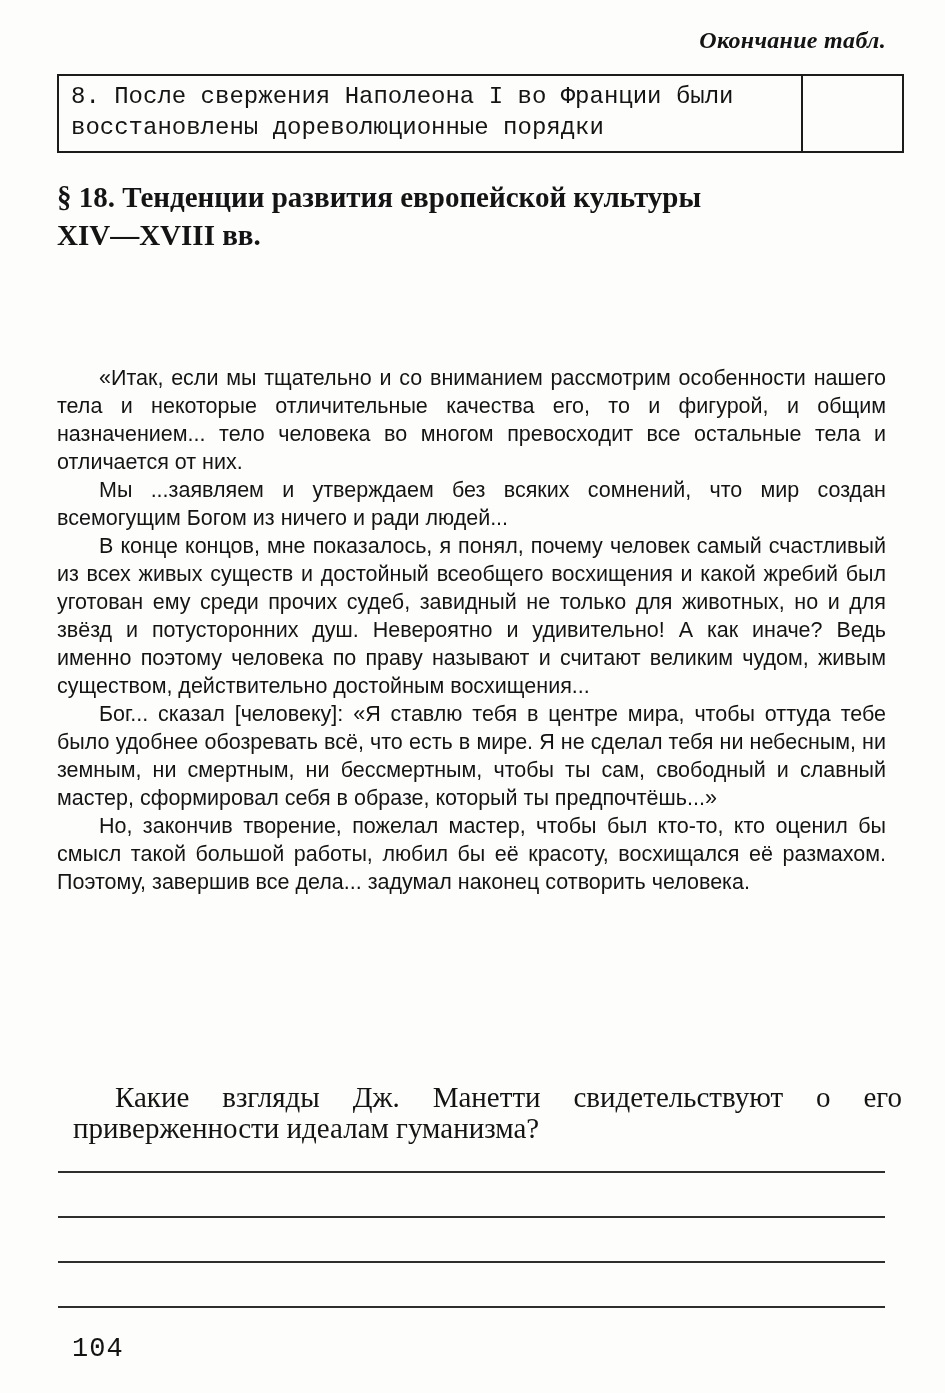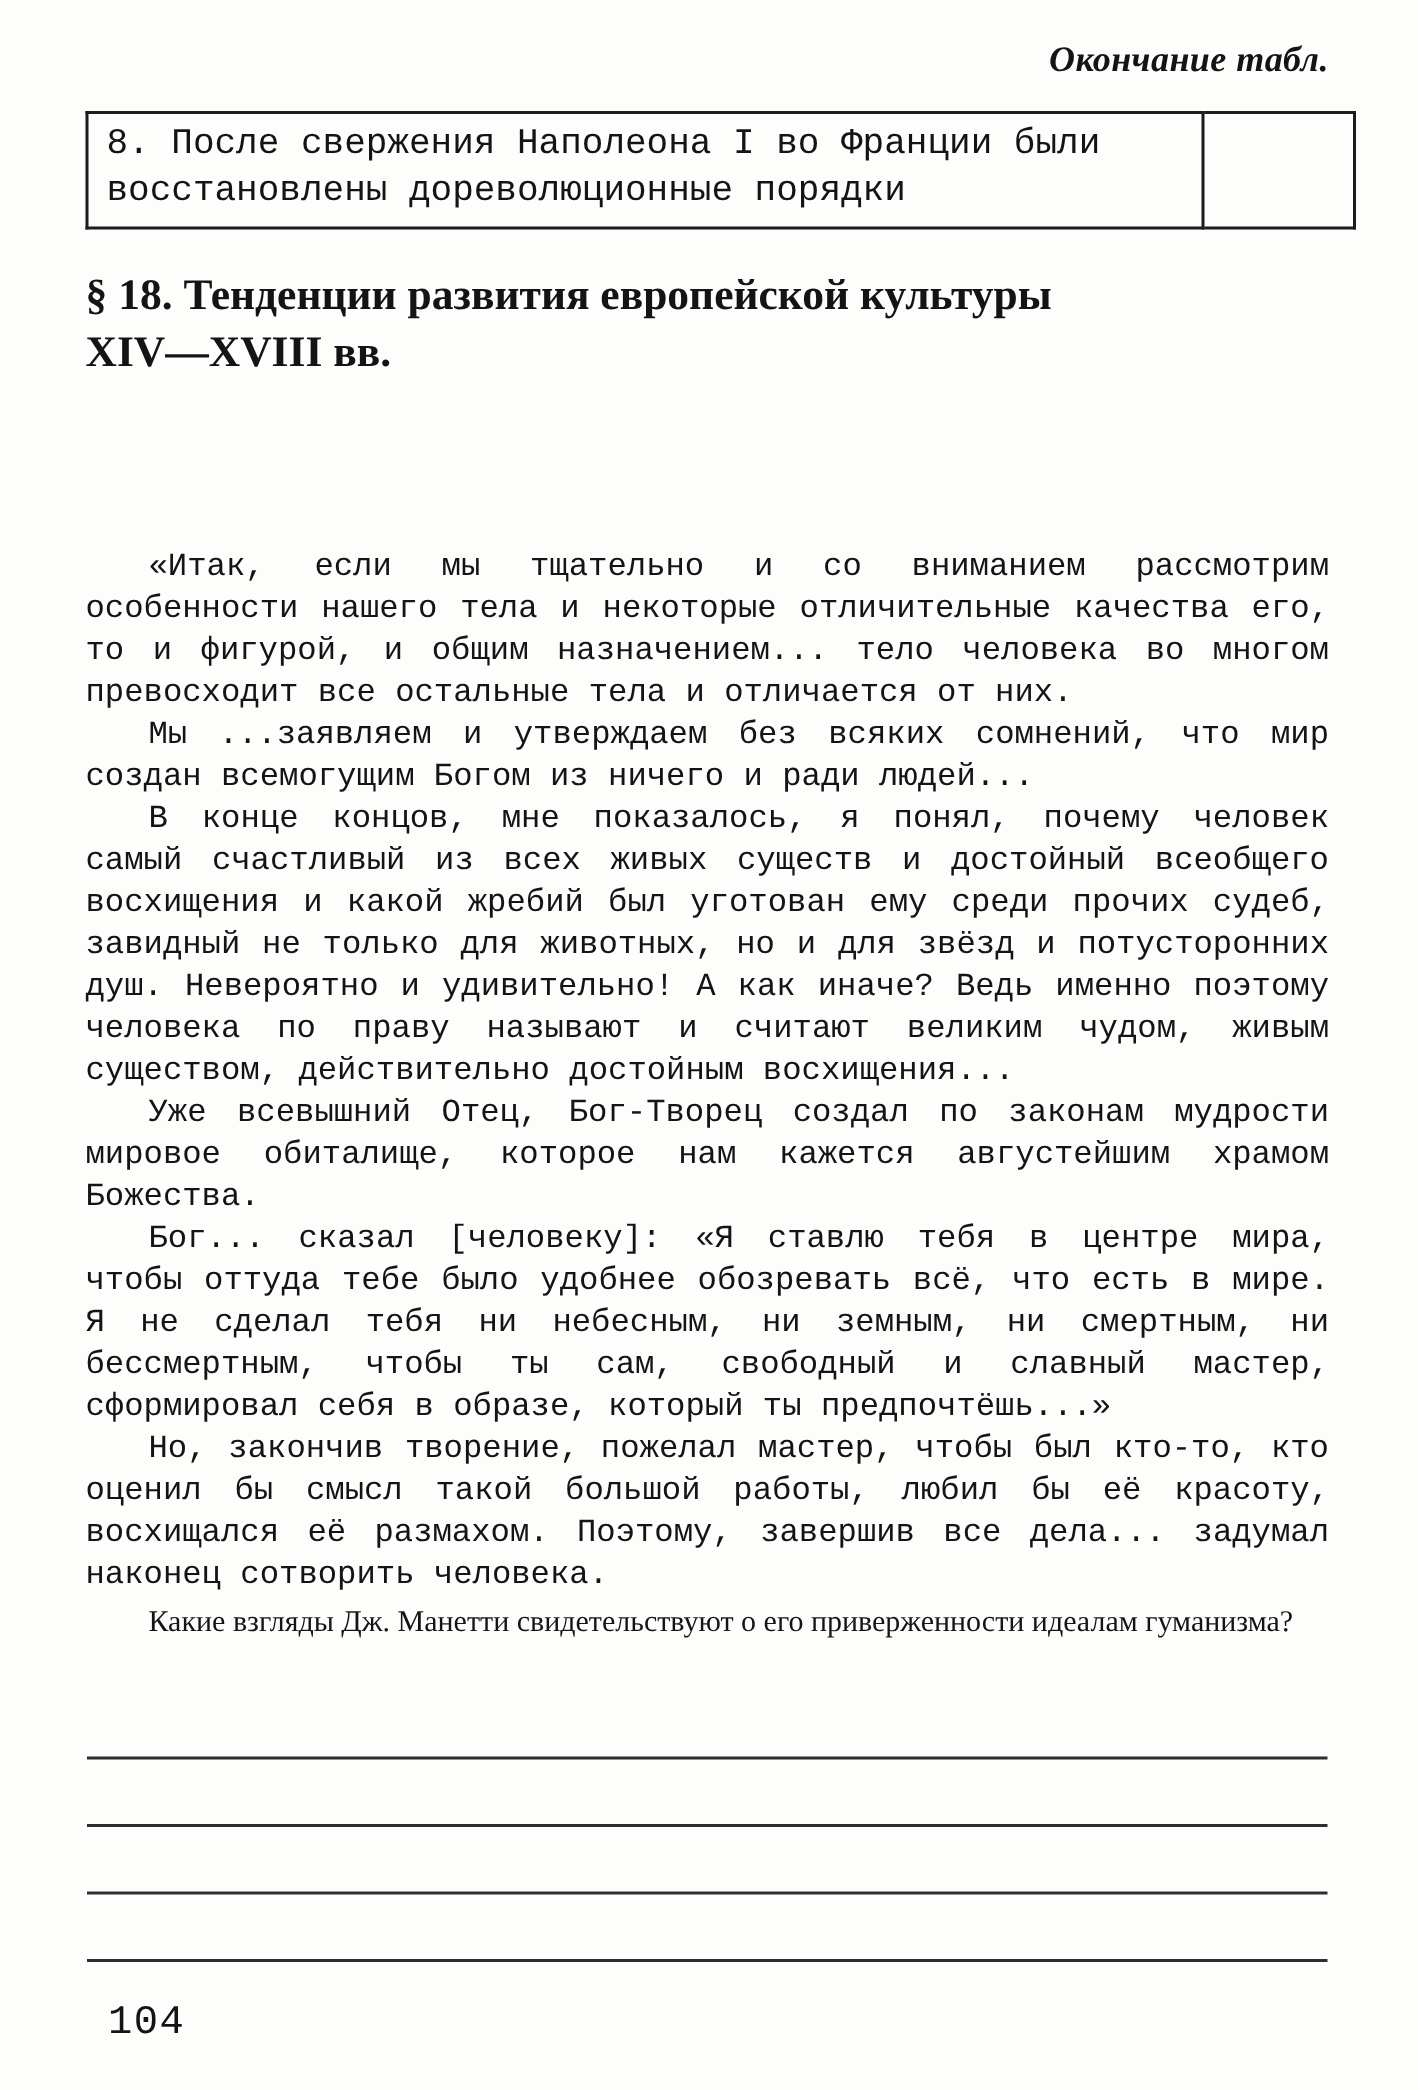--- a/index.html
+++ b/index.html
@@ -40,30 +40,30 @@
 
   .task {
     position: absolute; top: 272px; left: 57px; width: 829px;
     margin: 0; font-weight: bold;
     font-size: 23px; line-height: 31px;
     text-align: justify; text-indent: 40px;
   }
 
   .excerpt {
     position: absolute; top: 364px; left: 57px; width: 829px;
-    font-family: Liberation Mono, monospace;
+    font-family: Liberation Sans, sans-serif;
     font-size: 21.5px; line-height: 28px;
     text-align: justify;
   }
   .excerpt p { margin: 0; text-indent: 42px; }
 
   .question {
     position: absolute; top: 1066px; left: 57px; width: 829px;
-    margin: 0;
-    font-size: 20px; line-height: 31px;
+    margin: 16px;
+    font-size: 29px; line-height: 31px;
     text-align: justify; text-indent: 42px;
   }
 
   .answer-line {
     position: absolute; left: 58px; width: 827px; height: 0;
     border-top: 2px solid #2e2e2e;
   }
   .line-1 { top: 1171px; }
   .line-2 { top: 1216px; }
   .line-3 { top: 1261px; }
@@ -94,21 +94,20 @@
   <h1 class="section-title">
     <span>§ 18. Тенденции развития европейской культуры</span><br>
     <span>XIV—XVIII вв.</span>
   </h1>
 
 
   <div class="excerpt">
     <p>«Итак, если мы тщательно и со вниманием рассмотрим особенности нашего тела и некоторые отличительные качества его, то и фигурой, и общим назначением... тело человека во многом превосходит все остальные тела и отличается от них.</p>
     <p>Мы ...заявляем и утверждаем без всяких сомнений, что мир создан всемогущим Богом из ничего и ради людей...</p>
     <p>В конце концов, мне показалось, я понял, почему человек самый счастливый из всех живых существ и достойный всеобщего восхищения и какой жребий был уготован ему среди прочих судеб, завидный не только для животных, но и для звёзд и потусторонних душ. Невероятно и удивительно! А как иначе? Ведь именно поэтому человека по праву называют и считают великим чудом, живым существом, действительно достойным восхищения...</p>
-    <p>Уже всевышний Отец, Бог-Творец создал по законам мудрости мировое обиталище, которое нам кажется августейшим храмом Божества.</p>
     <p>Бог... сказал [человеку]: «Я ставлю тебя в центре мира, чтобы оттуда тебе было удобнее обозревать всё, что есть в мире. Я не сделал тебя ни небесным, ни земным, ни смертным, ни бессмертным, чтобы ты сам, свободный и славный мастер, сформировал себя в образе, который ты предпочтёшь...»</p>
     <p>Но, закончив творение, пожелал мастер, чтобы был кто-то, кто оценил бы смысл такой большой работы, любил бы её красоту, восхищался её размахом. Поэтому, завершив все дела... задумал наконец сотворить человека.</p>
   </div>
 
   <p class="question">Какие взгляды Дж. Манетти свидетельствуют о его приверженности идеалам гуманизма?</p>
 
   <div class="answer-line line-1"></div>
   <div class="answer-line line-2"></div>
   <div class="answer-line line-3"></div>
   <div class="answer-line line-4"></div>

